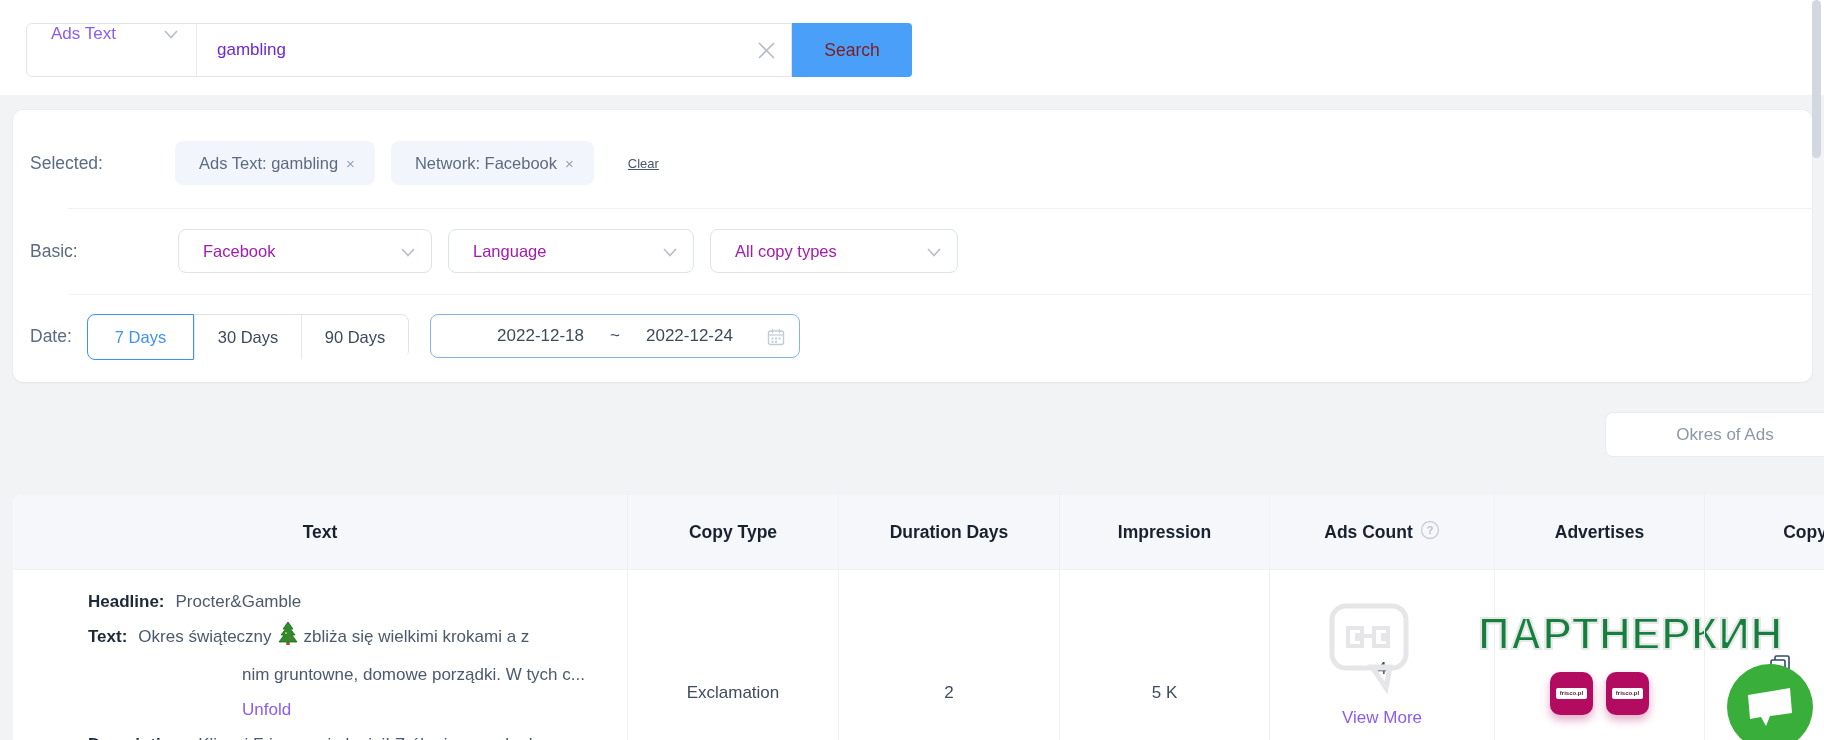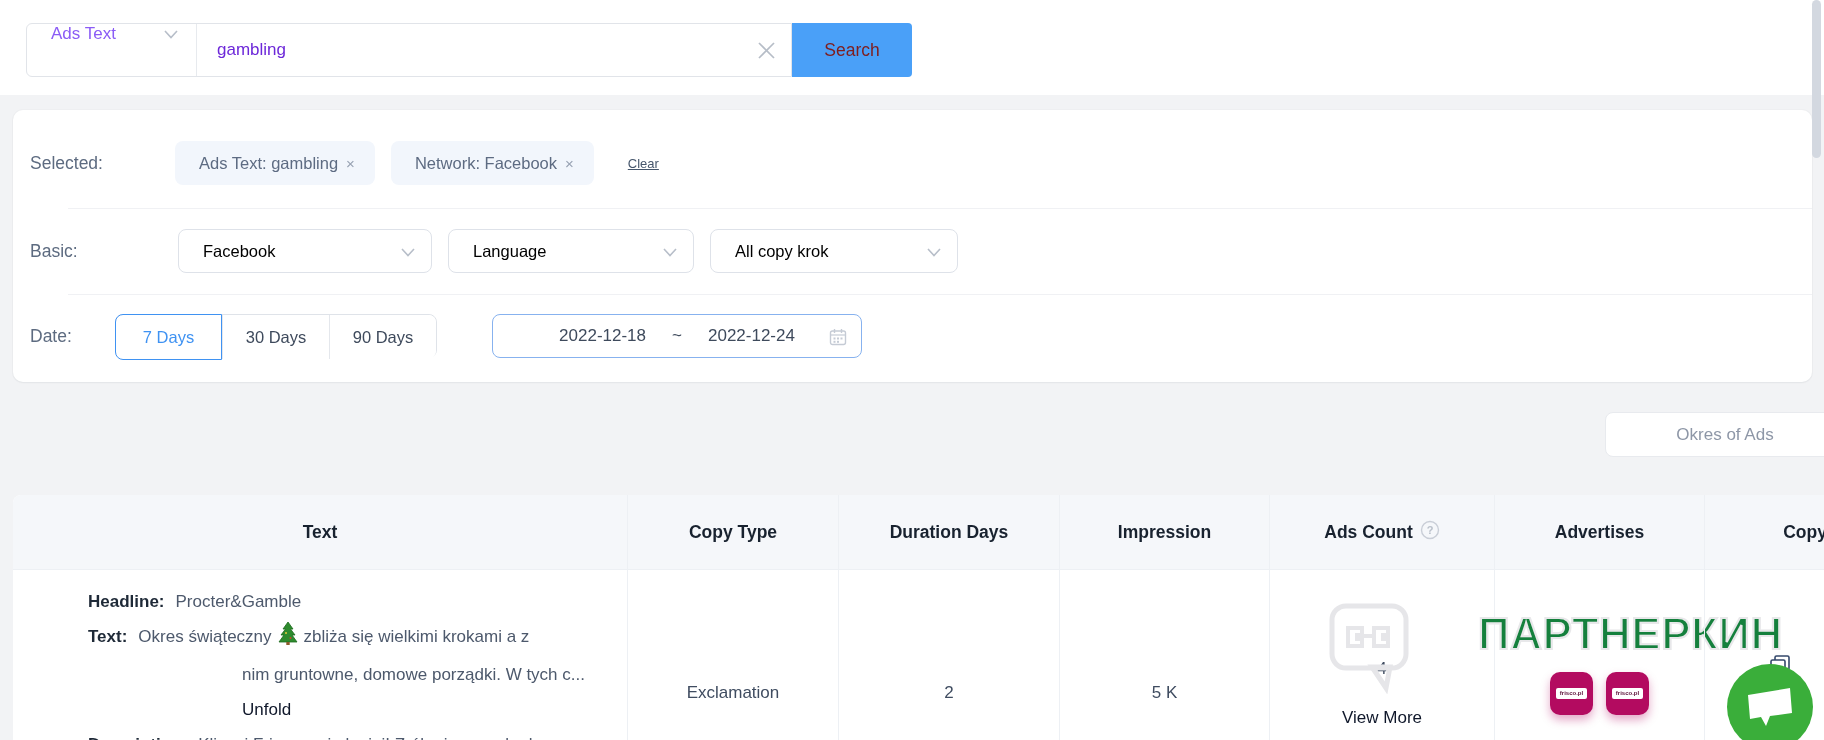--- a/index.html
+++ b/index.html
@@ -52,25 +52,25 @@
     height:44px; display:inline-flex; align-items:center; gap:8px;
     background:#f2f6fc; border-radius:8px; padding:0 20px 0 24px;
     font-size:16.5px; color:#5d6b82; margin-right:16px; cursor:default;
   }
   .tag .x { font-size:15px; color:#97a1b2; cursor:pointer; }
   .clear-link { margin-left:18px; font-size:13px; color:#46566c; text-decoration:underline; cursor:pointer; }
   .selects-wrap { display:flex; align-items:center; margin-left:165px; }
   .dd {
     height:44px; border:1px solid #dee2e9; border-radius:8px; background:#fff;
     display:flex; align-items:center; justify-content:space-between;
-    padding:0 16px 0 24px; font-size:16.5px; color:#000000;
+    padding:0 16px 0 24px; font-size:16.5px; color:#a21caf;
     margin-right:16px; cursor:pointer;
   }
   .dd1 { width:254px; } .dd2 { width:246px; } .dd3 { width:248px; }
-  .date-wrap { display:flex; align-items:center; margin-left:102px;gap:34px; }
+  .date-wrap { display:flex; align-items:center; margin-left:74px; }
   .preset-group { display:flex; height:44px; border:1px solid #dfe3e9; border-radius:8px; background:#fff; }
   .preset {
     width:107px; height:44px; background:#fff; border:none;
     font-family:"Liberation Sans",sans-serif; font-size:16.5px; color:#3e4a5c;
     border-left:1px solid #e4e7ec; cursor:pointer;
   }
   .preset:first-child { border-left:none; }
   .preset.active {
     margin:-1px 0 -1px -1px; height:46px;
     border:1px solid #3f92f2; border-radius:8px 0 0 8px;
@@ -98,21 +98,21 @@
   .th, .td { border-right:1px solid #edf0f4; display:flex; align-items:center; justify-content:center; }
   .th:last-child, .td:last-child { border-right:none; }
   .th { font-size:17.5px; font-weight:700; color:#18222f; gap:7px; }
   .c0 { width:615px; } .c1 { width:211px; } .c2 { width:221px; }
   .c3 { width:210px; } .c4 { width:225px;align-items:center; } .c5 { width:210px; } .c6 { width:200px; }
   .tbody-row { display:flex; height:246px; }
   .td { font-size:17px; color:#3f4c60; }
   .td-text { display:block; padding:14px 10px 0 75px; line-height:35px; font-size:17px; color:#4d596c; }
   .lbl { font-weight:700; color:#1e2937; margin-right:11px; }
   .indent1 { padding-left:154px; }
-  .blue-link { color:#0f172a; cursor:pointer;margin-top:20px; }
+  .blue-link { color:#8b5cf6; cursor:pointer;margin-top:20px; }
   .td-adscount { flex-direction:column; gap:9px; }
   .td-advertisers { gap:13px; position:relative; z-index:3; }
   .adv-tile {
     width:43px; height:43px; border-radius:10px; background:#b30b60;
     box-shadow:0 5px 10px rgba(179,11,96,.35);
     display:flex; align-items:center; justify-content:center; cursor:pointer;
   }
   .adv-pill {
     width:31px; height:11px; background:#fff; border-radius:2px;
     display:flex; align-items:center; justify-content:center;
@@ -190,21 +190,21 @@
               <polyline points="1,1 7,7.5 13,1" fill="none" stroke="#b7bec9" stroke-width="1.6"></polyline>
             </svg></span>
       </div>
       <div class="dd dd2">
         <span>Language</span>
         <span><svg width="14" height="9" viewBox="0 0 14 9">
               <polyline points="1,1 7,7.5 13,1" fill="none" stroke="#b7bec9" stroke-width="1.6"></polyline>
             </svg></span>
       </div>
       <div class="dd dd3">
-        <span>All copy krok</span>
+        <span>All copy types</span>
         <span><svg width="14" height="9" viewBox="0 0 14 9">
               <polyline points="1,1 7,7.5 13,1" fill="none" stroke="#b7bec9" stroke-width="1.6"></polyline>
             </svg></span>
       </div>
     </div>
   </div>
   <div class="f-div f-div2"></div>
 
   <div class="f-row f-row3">
     <span class="f-label">Date:</span>

